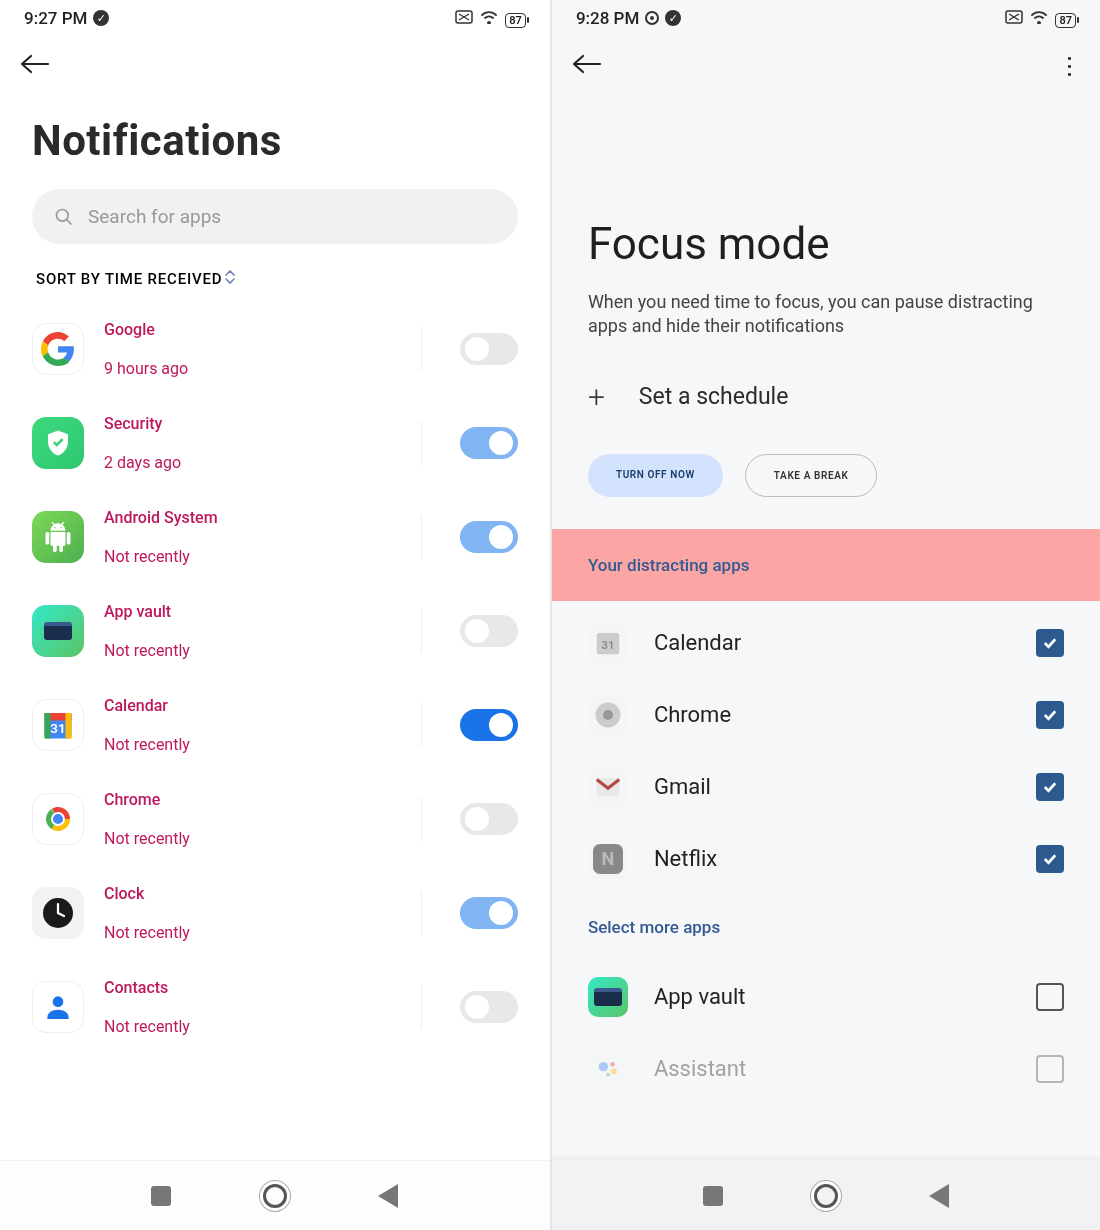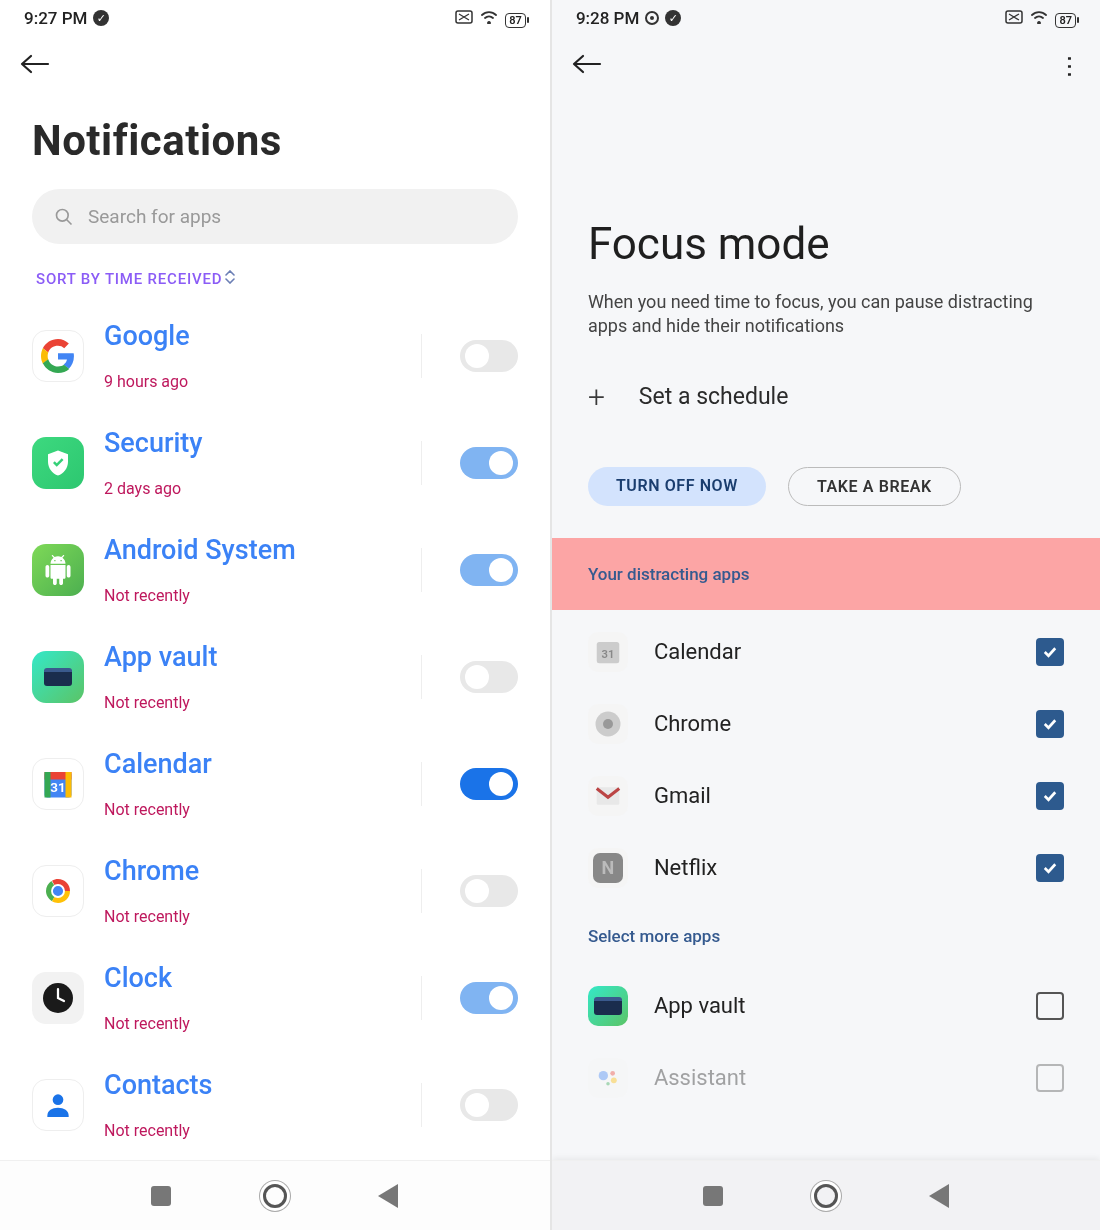--- a/index.html
+++ b/index.html
@@ -58,21 +58,21 @@
       padding: 16px 22px;
       display: flex;
       align-items: center;
       gap: 14px;
       color: #999;
       font-size: 19px;
     }
     .search-icon { width:20px; height:20px; }
     .sort-row {
       padding: 6px 36px 14px 36px;
-      color: #8b5cf6;
+      color: #000000;
       font-size: 15px;
       font-weight: 500;
       letter-spacing: 0.8px;
       display: flex;
       gap: 2px;
     }
     .app-list { padding: 0 32px; }
     .app-row {
       display: flex;
       align-items: center;
@@ -85,21 +85,21 @@
       border-radius: 14px;
       flex-shrink: 0;
       display: flex;
       align-items: center;
       justify-content: center;
       font-size: 26px;
       font-weight: 600;
       color: #fff;
     }
     .app-text { flex: 1; }
-    .app-name { font-size: 27px; font-weight: 500; color: #3b82f6; }
+    .app-name { font-size: 16px; font-weight: 500; color: #be185d; }
     .app-sub { font-size: 16px; color: #be185d; margin-top: 20px; }
     .divider-v { width:1px; height:44px; background:#eee; margin:0 18px 0 0;}
     .toggle {
       width: 58px;
       height: 32px;
       border-radius: 20px;
       position: relative;
       cursor: pointer;
       flex-shrink: 0;
     }
@@ -151,26 +151,25 @@
       color: #2b2b2b;
     }
     .plus-icon { font-size: 30px; font-weight: 300; color:#3a3a3a;}
     .button-row {
       display: flex;
       gap: 22px;
       padding: 12px 36px 32px 36px;
     }
     .pill-btn {
       border-radius: 30px;
-      padding: 9px 28px;
-      font-size: 16px;
+      padding: 15px 28px;
+      font-size: 10px;
       font-weight: 600;
       letter-spacing: 0.6px;
       cursor: pointer;
-      margin-top: 13px;
     }
     .pill-primary { background: #d3e3fd; color: #1a3d6e; }
     .pill-outline { background: transparent; border: 1.5px solid #bbb; color: #333; }
     .section-gap { background: #fca5a5; height: 72px; display:flex; align-items:center; padding:0 36px; color:#355a8f; font-size:17px; font-weight:500;}
     .section-gap.short { height: auto; padding: 22px 36px 18px 36px; background: transparent;}
     .app-list-r { padding: 6px 28px 0 28px; }
     .app-row-r {
       display: flex;
       align-items: center;
       padding: 16px 8px;

